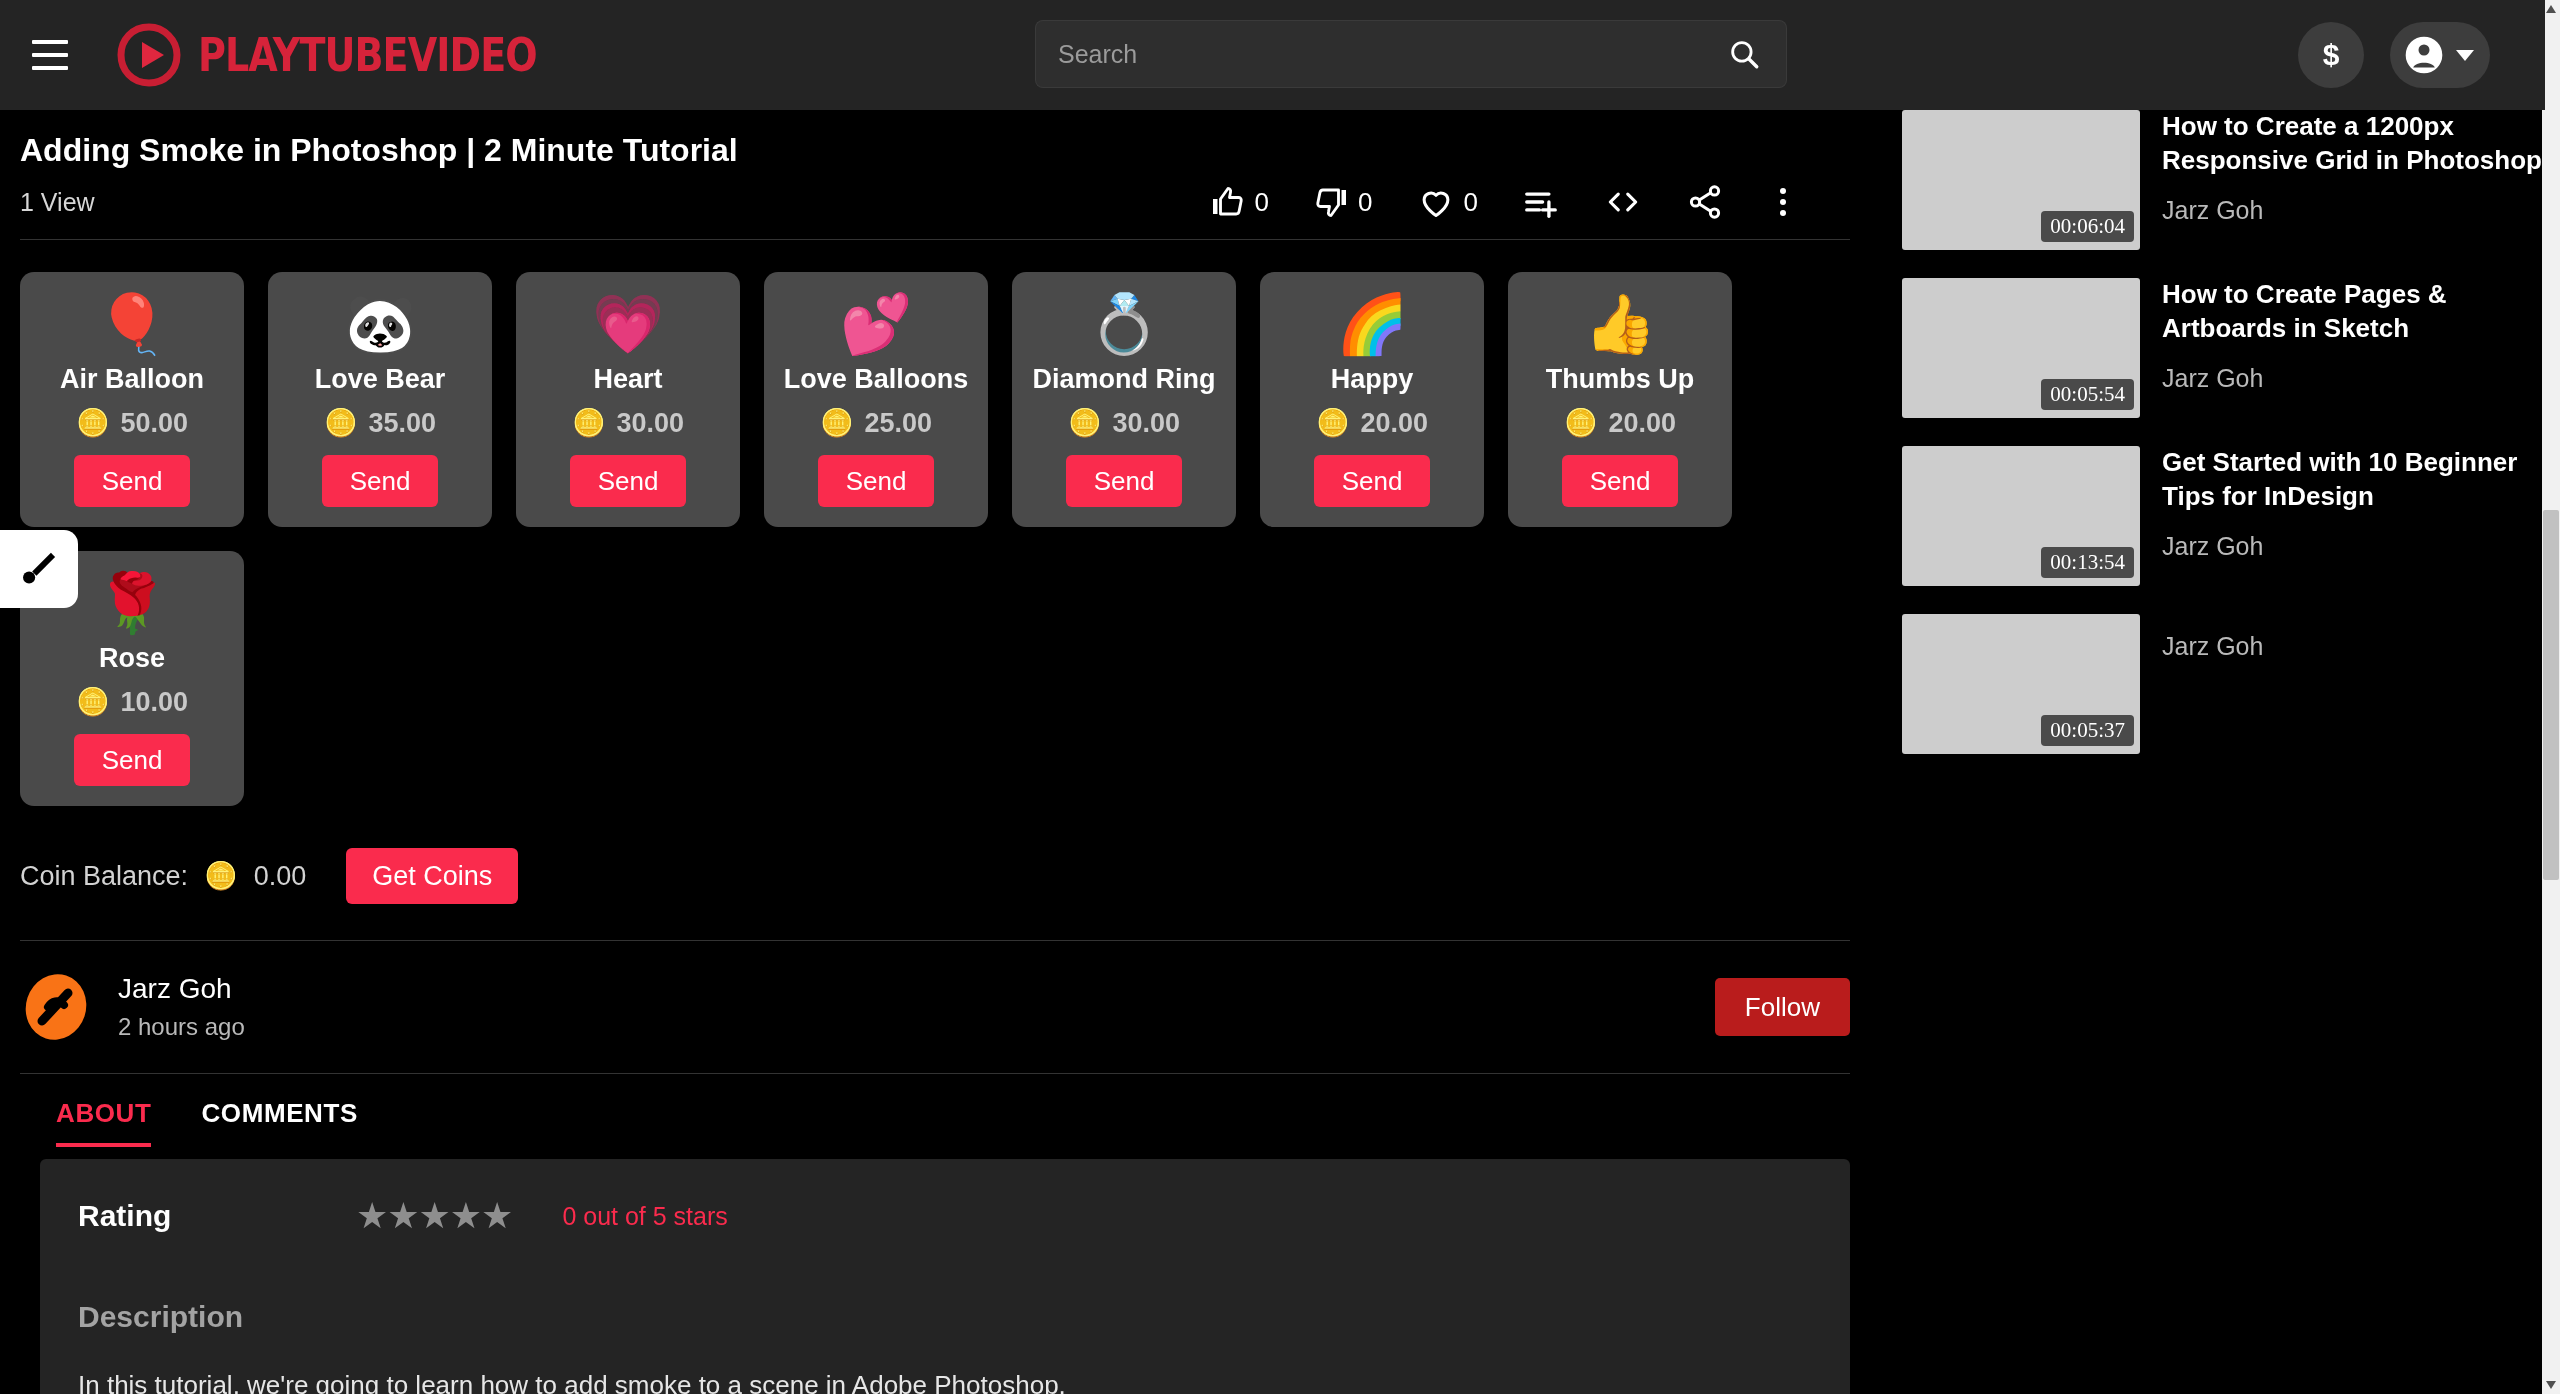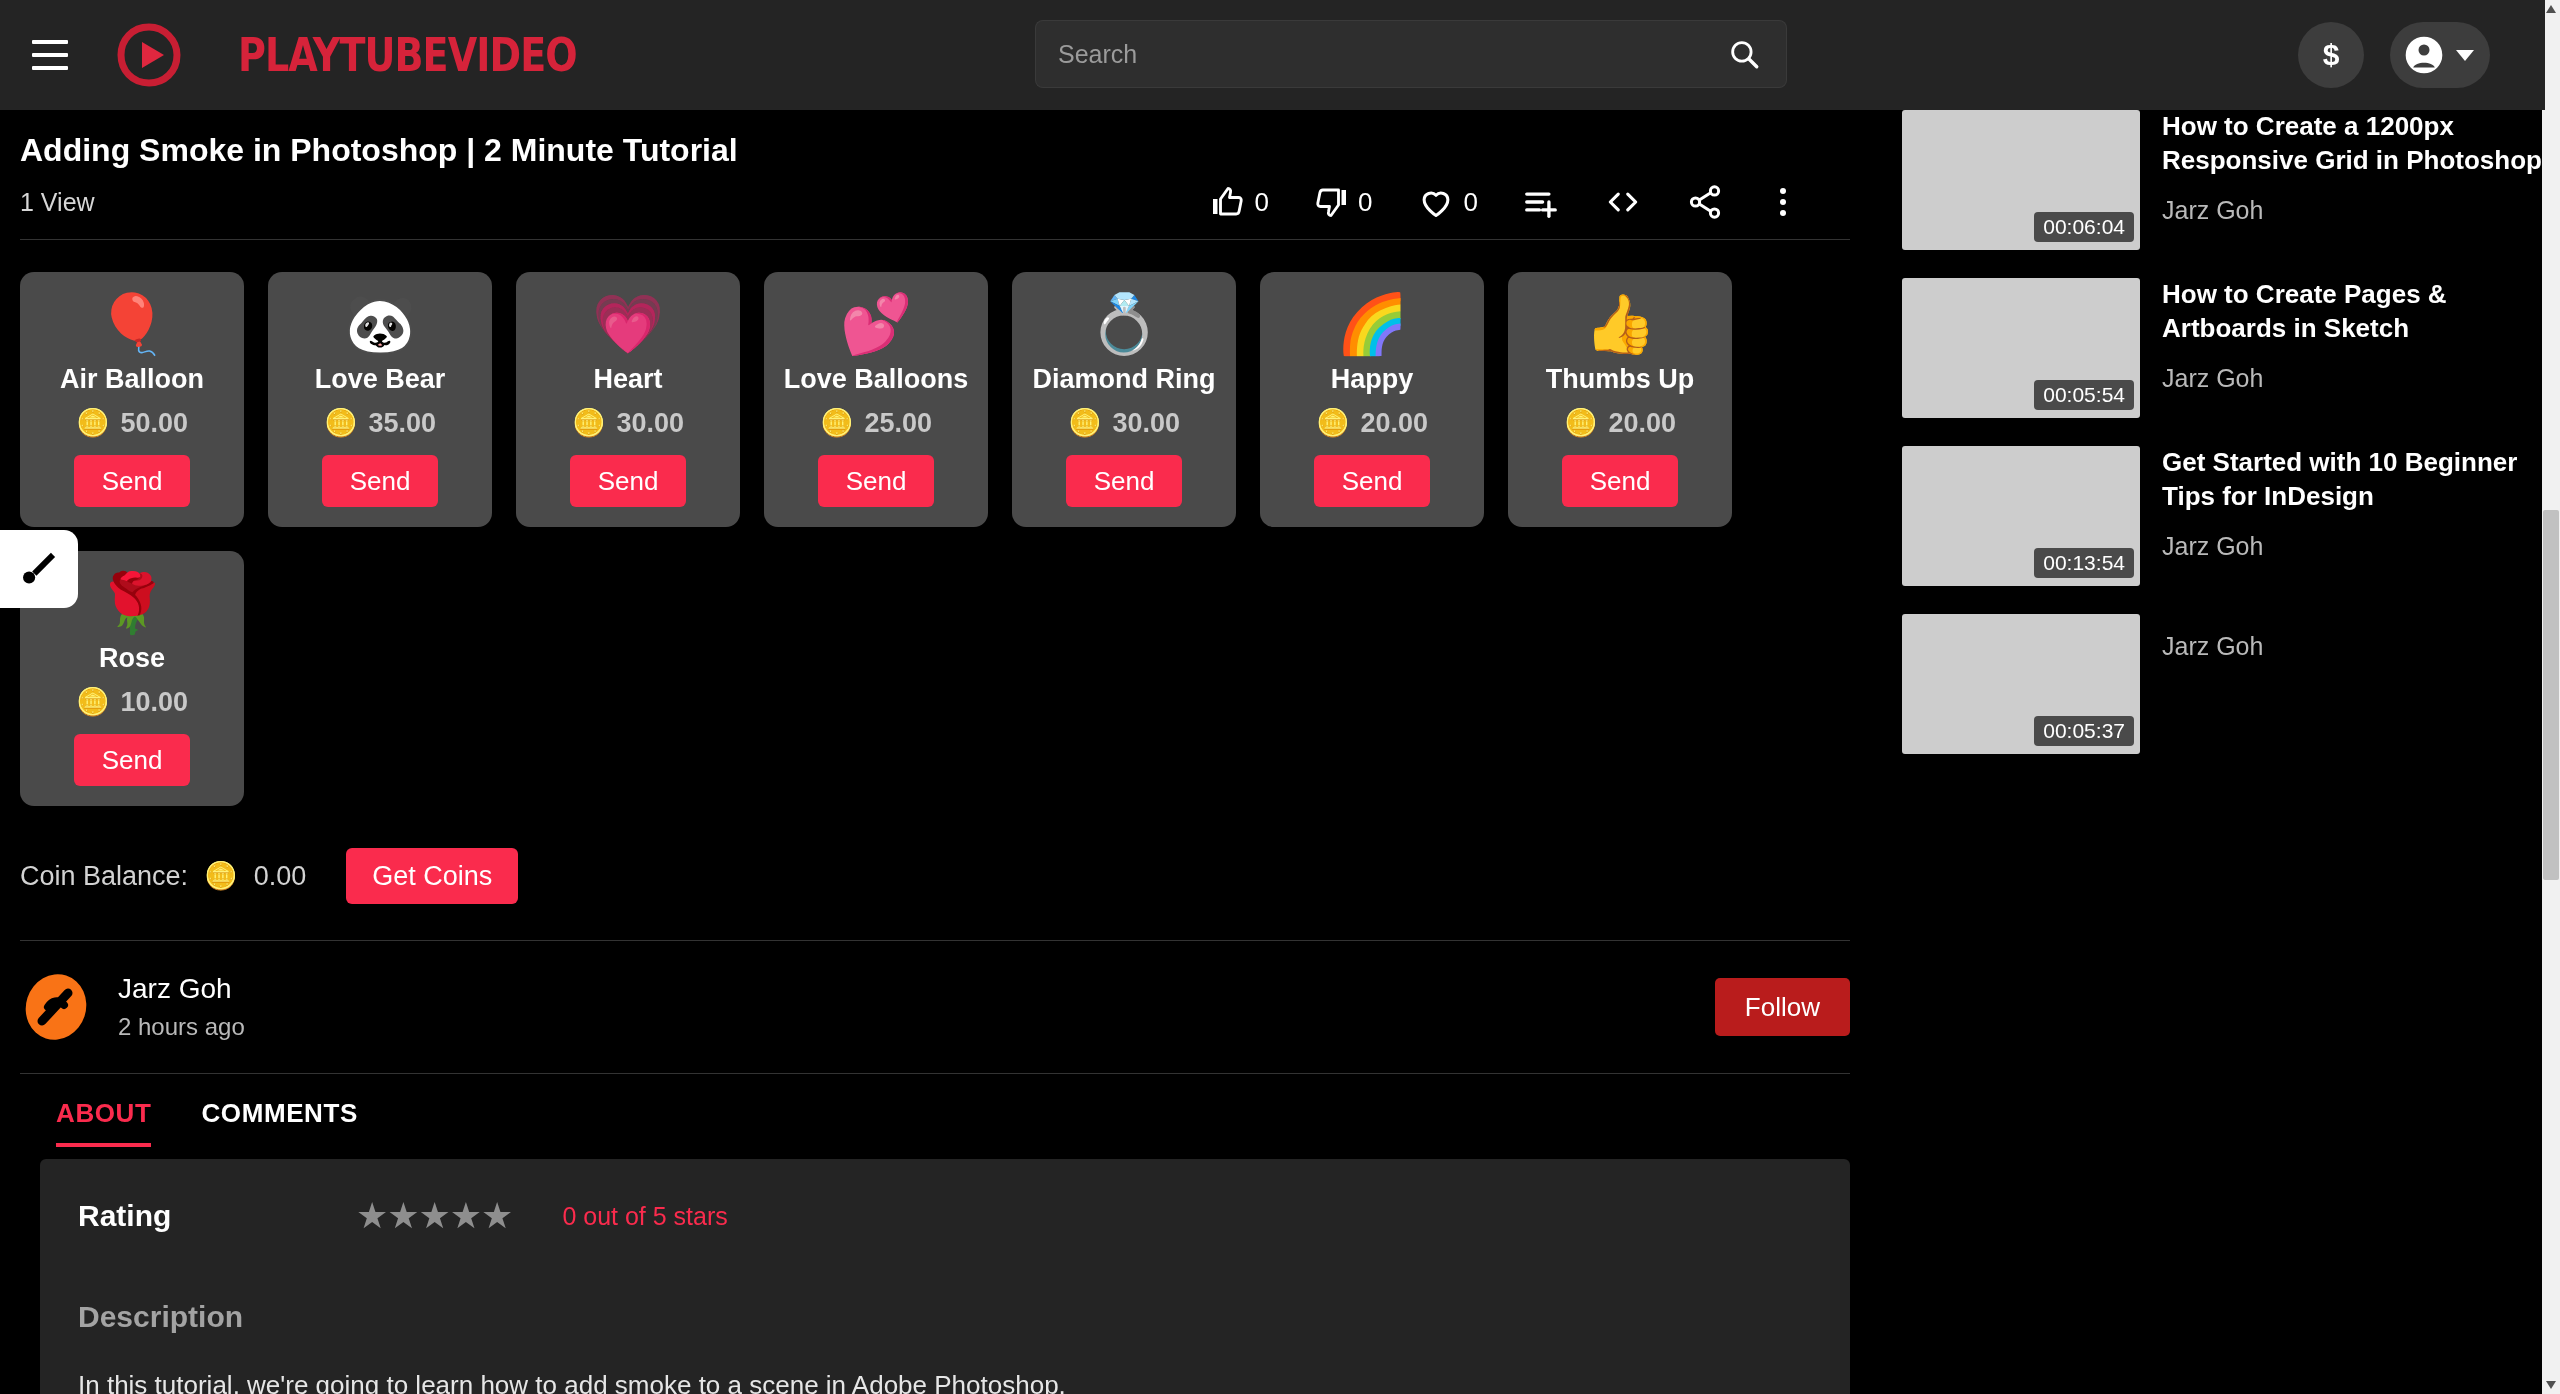--- a/index.html
+++ b/index.html
@@ -19,21 +19,21 @@
     display: flex; align-items: center;
     z-index: 50;
   }
   .burger {
     margin-left: 22px; width: 56px; height: 56px;
     display: flex; flex-direction: column; justify-content: center;
     align-items: center; gap: 9px; cursor: pointer;
   }
   .burger span { display: block; width: 36px; height: 4px; background: #ffffff; border-radius: 1px; }
 
-  .logo-wrap { display: flex; align-items: center; margin-left: 38px; cursor: pointer; gap: 40px; }
+  .logo-wrap { display: flex; align-items: center; margin-left: 38px; cursor: pointer; }
   .logo-mark { width: 66px; height: 66px; position: relative; }
   .logo-text {
     margin-left: 16px;
     font-size: 46px; font-weight: 700; letter-spacing: -1px;
     color: #d6233a;
     font-family: "DejaVu Sans", sans-serif;
     font-stretch: condensed;
     transform: scaleX(0.92);
     transform-origin: left center;
   }
@@ -178,21 +178,21 @@
     width: 640px;
   }
   .side-item { display: flex; gap: 22px; padding: 0 0 28px 0; cursor: pointer; }
   .thumb {
     position: relative; width: 238px; height: 140px;
     background: #cdcdcd; border-radius: 3px; flex-shrink: 0;
   }
   .dur {
     position: absolute; right: 6px; bottom: 8px;
     background: #4a4a4a; color: #ffffff;
-    font-size: 21px; padding: 3px 9px; border-radius: 4px;
+    font-size: 21px; padding: 3px 9px; border-radius: 4px; font-family: Liberation Serif, serif;
   }
   .side-title { color: #ffffff; font-size: 26px; font-weight: 700; line-height: 1.3; }
   .side-author { color: #b9b9b9; font-size: 25px; margin-top: 18px; }
 
   
   .brush-widget {
     position: absolute; left: 0; top: 530px;
     width: 78px; height: 78px;
     background: #ffffff; border-radius: 0 14px 14px 0;
     display: flex; align-items: center; justify-content: center;

